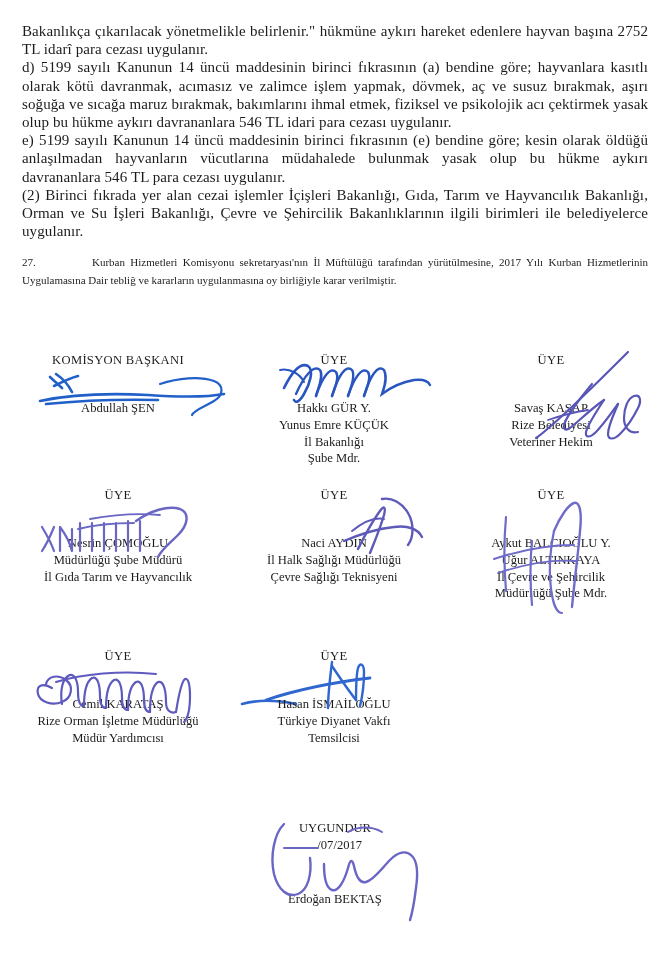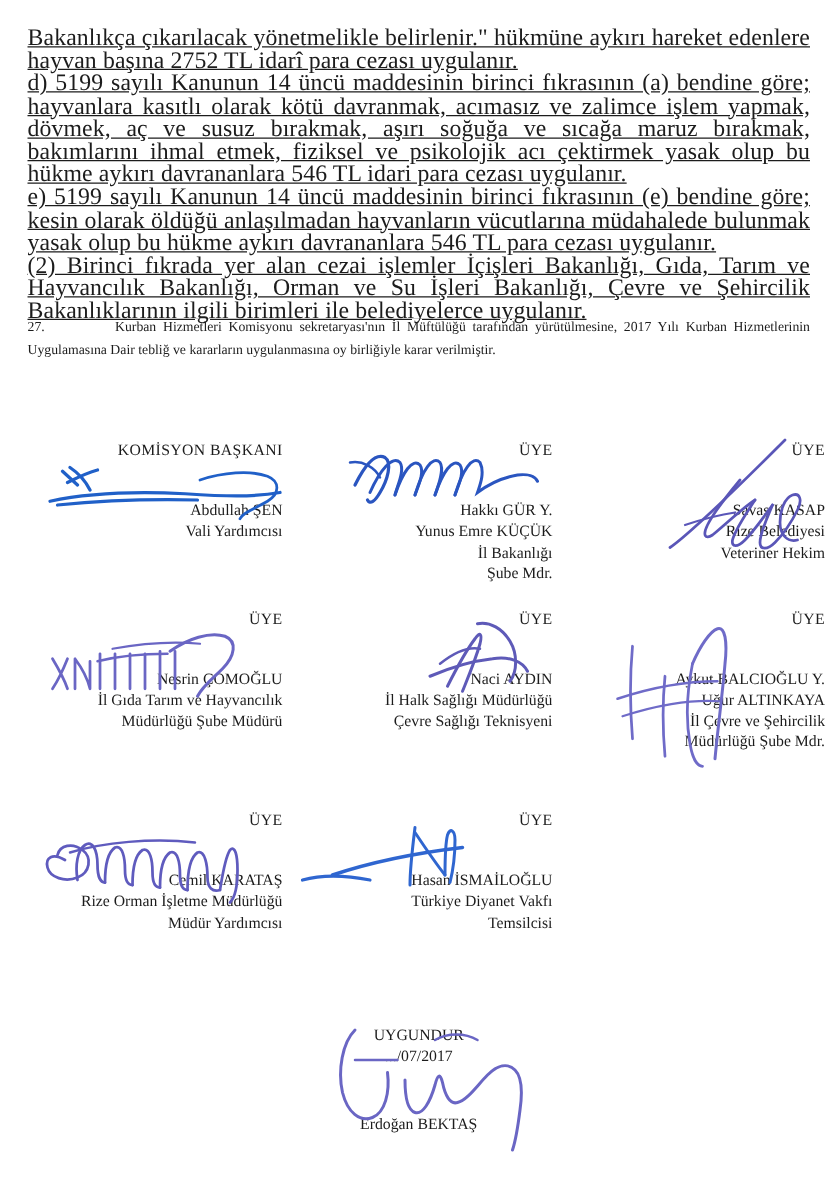--- a/index.html
+++ b/index.html
@@ -21,26 +21,25 @@
 
   
   .doc-body {
     position: absolute;
     left: 22px;
     top: 22px;
     width: 626px;
   }
   .para {
     margin: 0 0 0 0;
-    font-size: 19px;
+    font-size: 15px;
     line-height: 18.2px;
     text-align: justify;
     color: #1c1c1c;
     letter-spacing: 0.1px;
-    text-decoration: underline;
   }
 
   .item-27 {
     position: absolute;
     left: 22px;
     top: 253px;
     width: 626px;
     font-size: 11px;
     line-height: 18.2px;
     text-align: justify;
@@ -55,21 +54,21 @@
     left: 10px;
     width: 650px;
   }
   .sig-row {
     position: relative;
     display: flex;
     width: 100%;
   }
   .sig-cell {
     position: relative;
-    text-align: right;
+    text-align: center;
     font-size: 12.6px;
     line-height: 16.4px;
     color: #1c1c1c;
   }
   .sig-title {
     font-size: 12.6px;
     letter-spacing: 0.3px;
     margin-bottom: 2px;
     white-space: nowrap;
   }
@@ -111,21 +110,20 @@
     <span class="num">27.</span><span class="gap"></span><span>Kurban Hizmetleri Komisyonu sekretaryası'nın İl Müftülüğü tarafından yürütülmesine, 2017 Yılı Kurban Hizmetlerinin Uygulamasına Dair tebliğ ve kararların uygulanmasına oy birliğiyle karar verilmiştir.</span>
   </div>
 
   <div class="sig-grid" style="top:352px;">
     <div class="sig-row">
 
       <div class="sig-cell" style="width:216px;">
         <div class="sig-title">KOMİSYON BAŞKANI</div>
         <div class="sig-space"></div>
         <div class="sig-name">Abdullah ŞEN</div>
-        <div class="sig-line">Vali Yardımcısı</div>
         <div class="sig-scribble" style="left:18px; top:16px;">
           <svg width="200" height="55" viewBox="0 0 200 55" fill="none">
             <path d="M28 6 C34 10, 40 16, 44 24 M26 18 C34 14, 42 10, 50 8 M22 9 L34 20
                      M12 33 C40 27, 80 25, 120 27 C150 29, 175 30, 196 26
                      M18 36 C48 33, 90 31, 130 32" stroke="#2060c8" stroke-width="2.6" stroke-linecap="round" fill="none"></path>
             <path d="M132 16 C150 10, 172 8, 186 13 C196 17, 196 27, 186 33
                      C176 39, 166 42, 164 47" stroke="#2060c8" stroke-width="2.2" stroke-linecap="round" fill="none"></path>
           </svg>
         </div>
       </div>
@@ -175,22 +173,22 @@
     </div>
   </div>
 
   <div class="sig-grid" style="top:487px;">
     <div class="sig-row">
 
       <div class="sig-cell" style="width:216px;">
         <div class="sig-title">ÜYE</div>
         <div class="sig-space"></div>
         <div class="sig-name">Nesrin ÇOMOĞLU</div>
+        <div class="sig-line">Müdürlüğü Şube Müdürü</div>
         <div class="sig-line">İl Gıda Tarım ve Hayvancılık</div>
-        <div class="sig-line">Müdürlüğü Şube Müdürü</div>
         <div class="sig-scribble" style="left:24px; top:14px;">
           <svg width="170" height="60" viewBox="0 0 170 60" fill="none">
             <path d="M8 26 C14 36, 18 44, 20 50 M20 26 C16 36, 12 44, 8 50" stroke="#6a66c4" stroke-width="2.2" stroke-linecap="round" fill="none"></path>
             <path d="M26 50 L26 26 M26 26 C32 34, 36 42, 38 50 M38 50 L38 28" stroke="#6a66c4" stroke-width="2.2" stroke-linecap="round" fill="none"></path>
             <path d="M46 50 L46 22 M58 50 L58 22 M70 50 L70 22 M82 50 L82 22
                      M94 50 L94 20 M106 50 L106 20" stroke="#6a66c4" stroke-width="2.2" stroke-linecap="round" fill="none"></path>
             <path d="M44 28 C60 24, 80 22, 100 22" stroke="#6a66c4" stroke-width="2" stroke-linecap="round" fill="none"></path>
             <path d="M102 20 C116 10, 134 4, 146 8 C156 12, 154 24, 144 34
                      C136 42, 128 48, 124 56" stroke="#6a66c4" stroke-width="2.4" stroke-linecap="round" fill="none"></path>
             <path d="M56 18 C78 14, 104 12, 126 14" stroke="#6a66c4" stroke-width="1.8" stroke-linecap="round" fill="none"></path>

